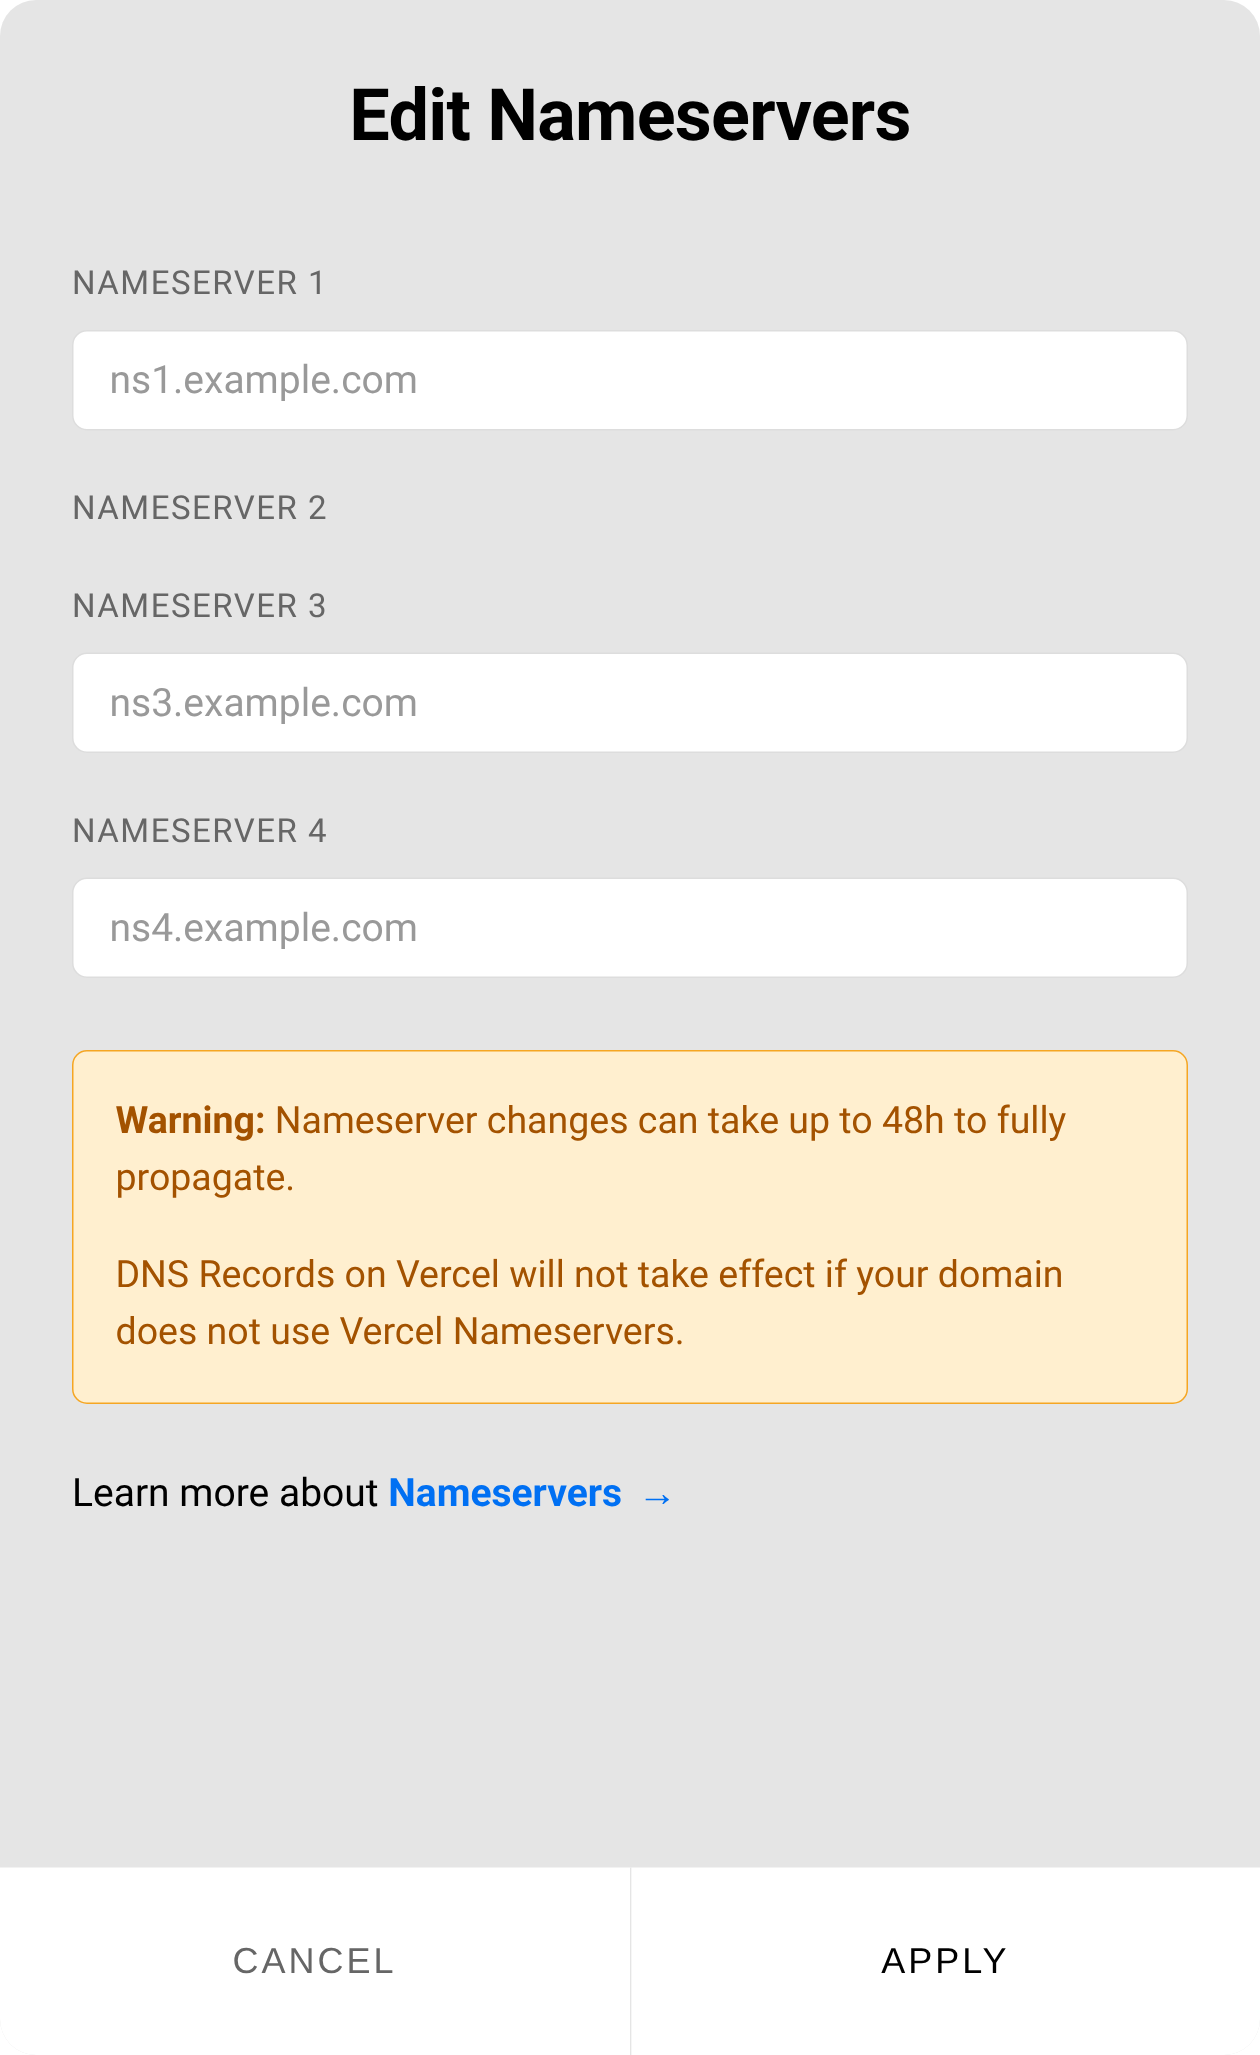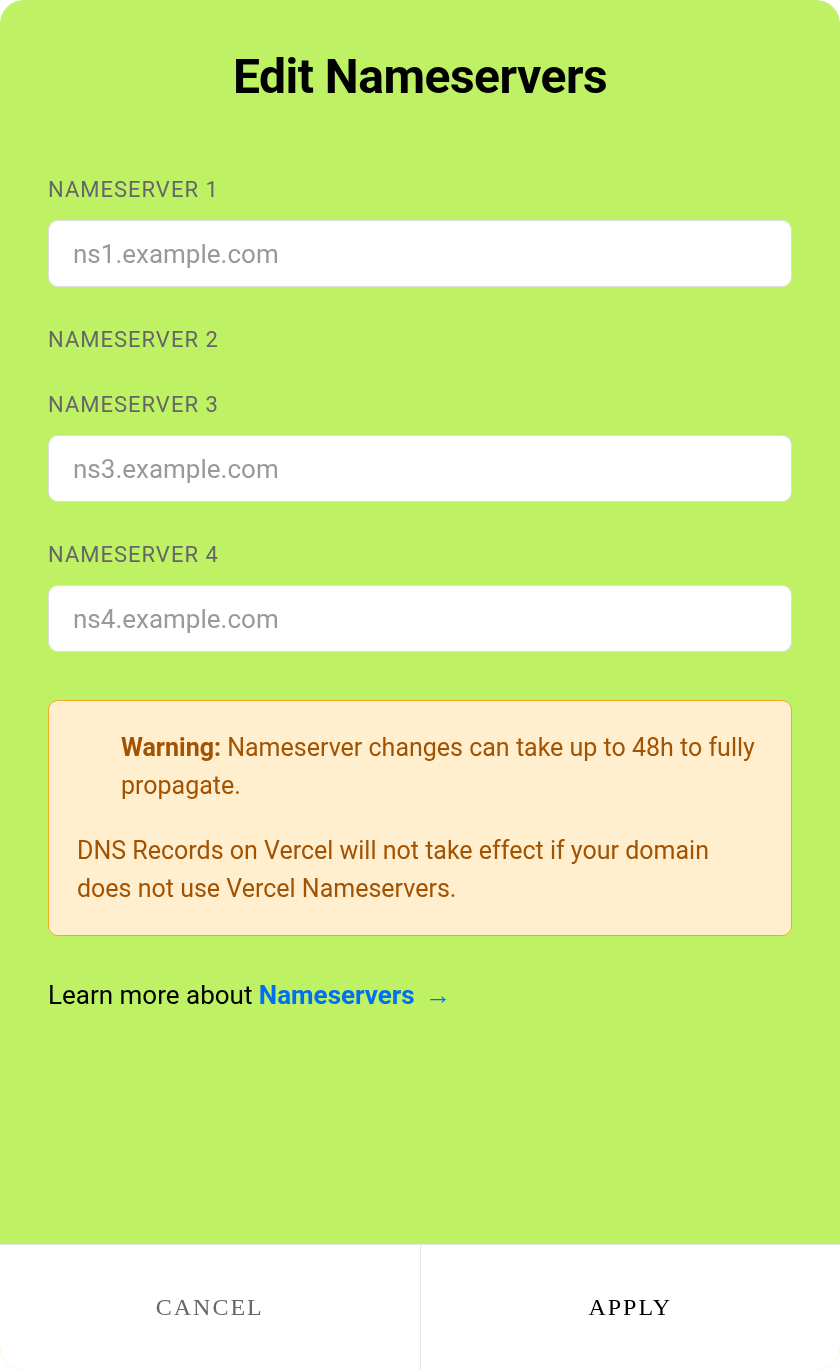--- a/index.html
+++ b/index.html
@@ -10,21 +10,21 @@
     body {
       font-family: -apple-system, BlinkMacSystemFont, "Segoe UI", Roboto, Helvetica, Arial, sans-serif;
       background: #fff;
       width: 840px;
       height: 1370px;
       position: relative;
     }
     .modal {
       width: 840px;
       height: 1370px;
-      background: #bef264;
+      background: #e5e5e5;
       border-radius: 24px;
       overflow: hidden;
       display: flex;
       flex-direction: column;
     }
     .modal-content {
       padding: 48px 48px 48px 48px;
       flex: 1;
     }
     .modal-title {
@@ -69,21 +69,20 @@
       border: 1px solid #F5A623;
       border-radius: 10px;
     }
     .warning-text {
       font-size: 25px;
       line-height: 1.5;
       color: #A35200;
     }
     .warning-text p:first-child {
       margin-bottom: 28px;
-      margin-left: 44px;
     }
     .warning-label {
       font-weight: 700;
     }
     .learn-more {
       margin-top: 44px;
       font-size: 26px;
       color: #000;
     }
     .learn-more-link {
@@ -102,21 +101,21 @@
       height: 126px;
     }
     .footer-button {
       flex: 1;
       background: #fff;
       border: none;
       font-size: 24px;
       font-weight: 400;
       letter-spacing: 2px;
       cursor: pointer;
-      font-family: Liberation Serif, serif;
+      font-family: Liberation Sans, sans-serif;
       text-transform: uppercase;
     }
     .cancel-button {
       color: #666;
       border-right: 1px solid #e5e5e5;
     }
     .apply-button {
       color: #000;
       font-weight: 500;
       text-align: center;

